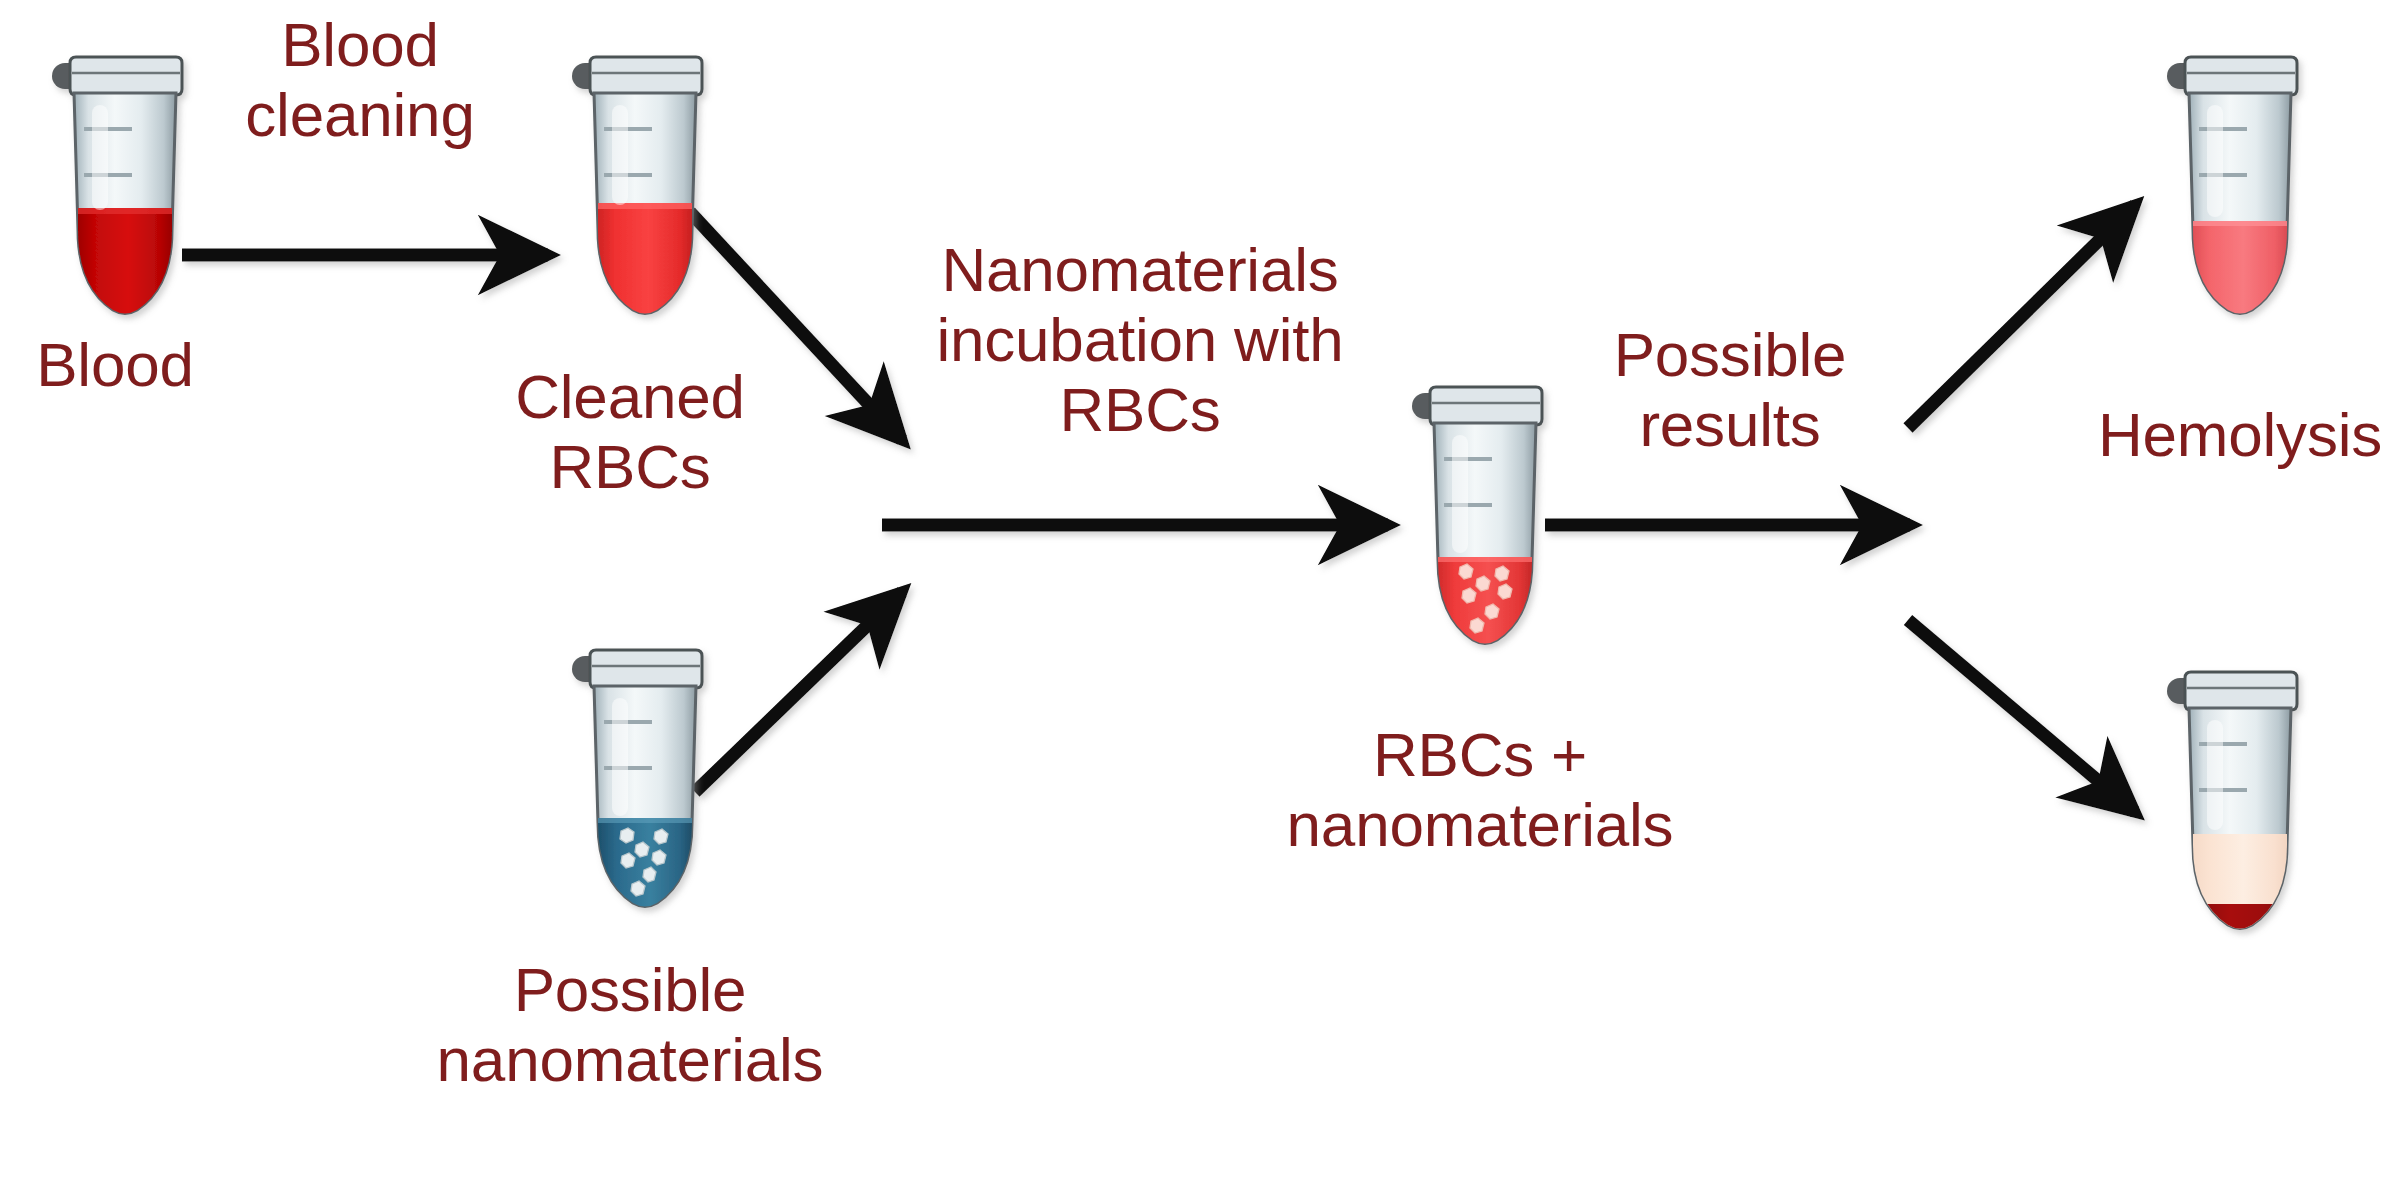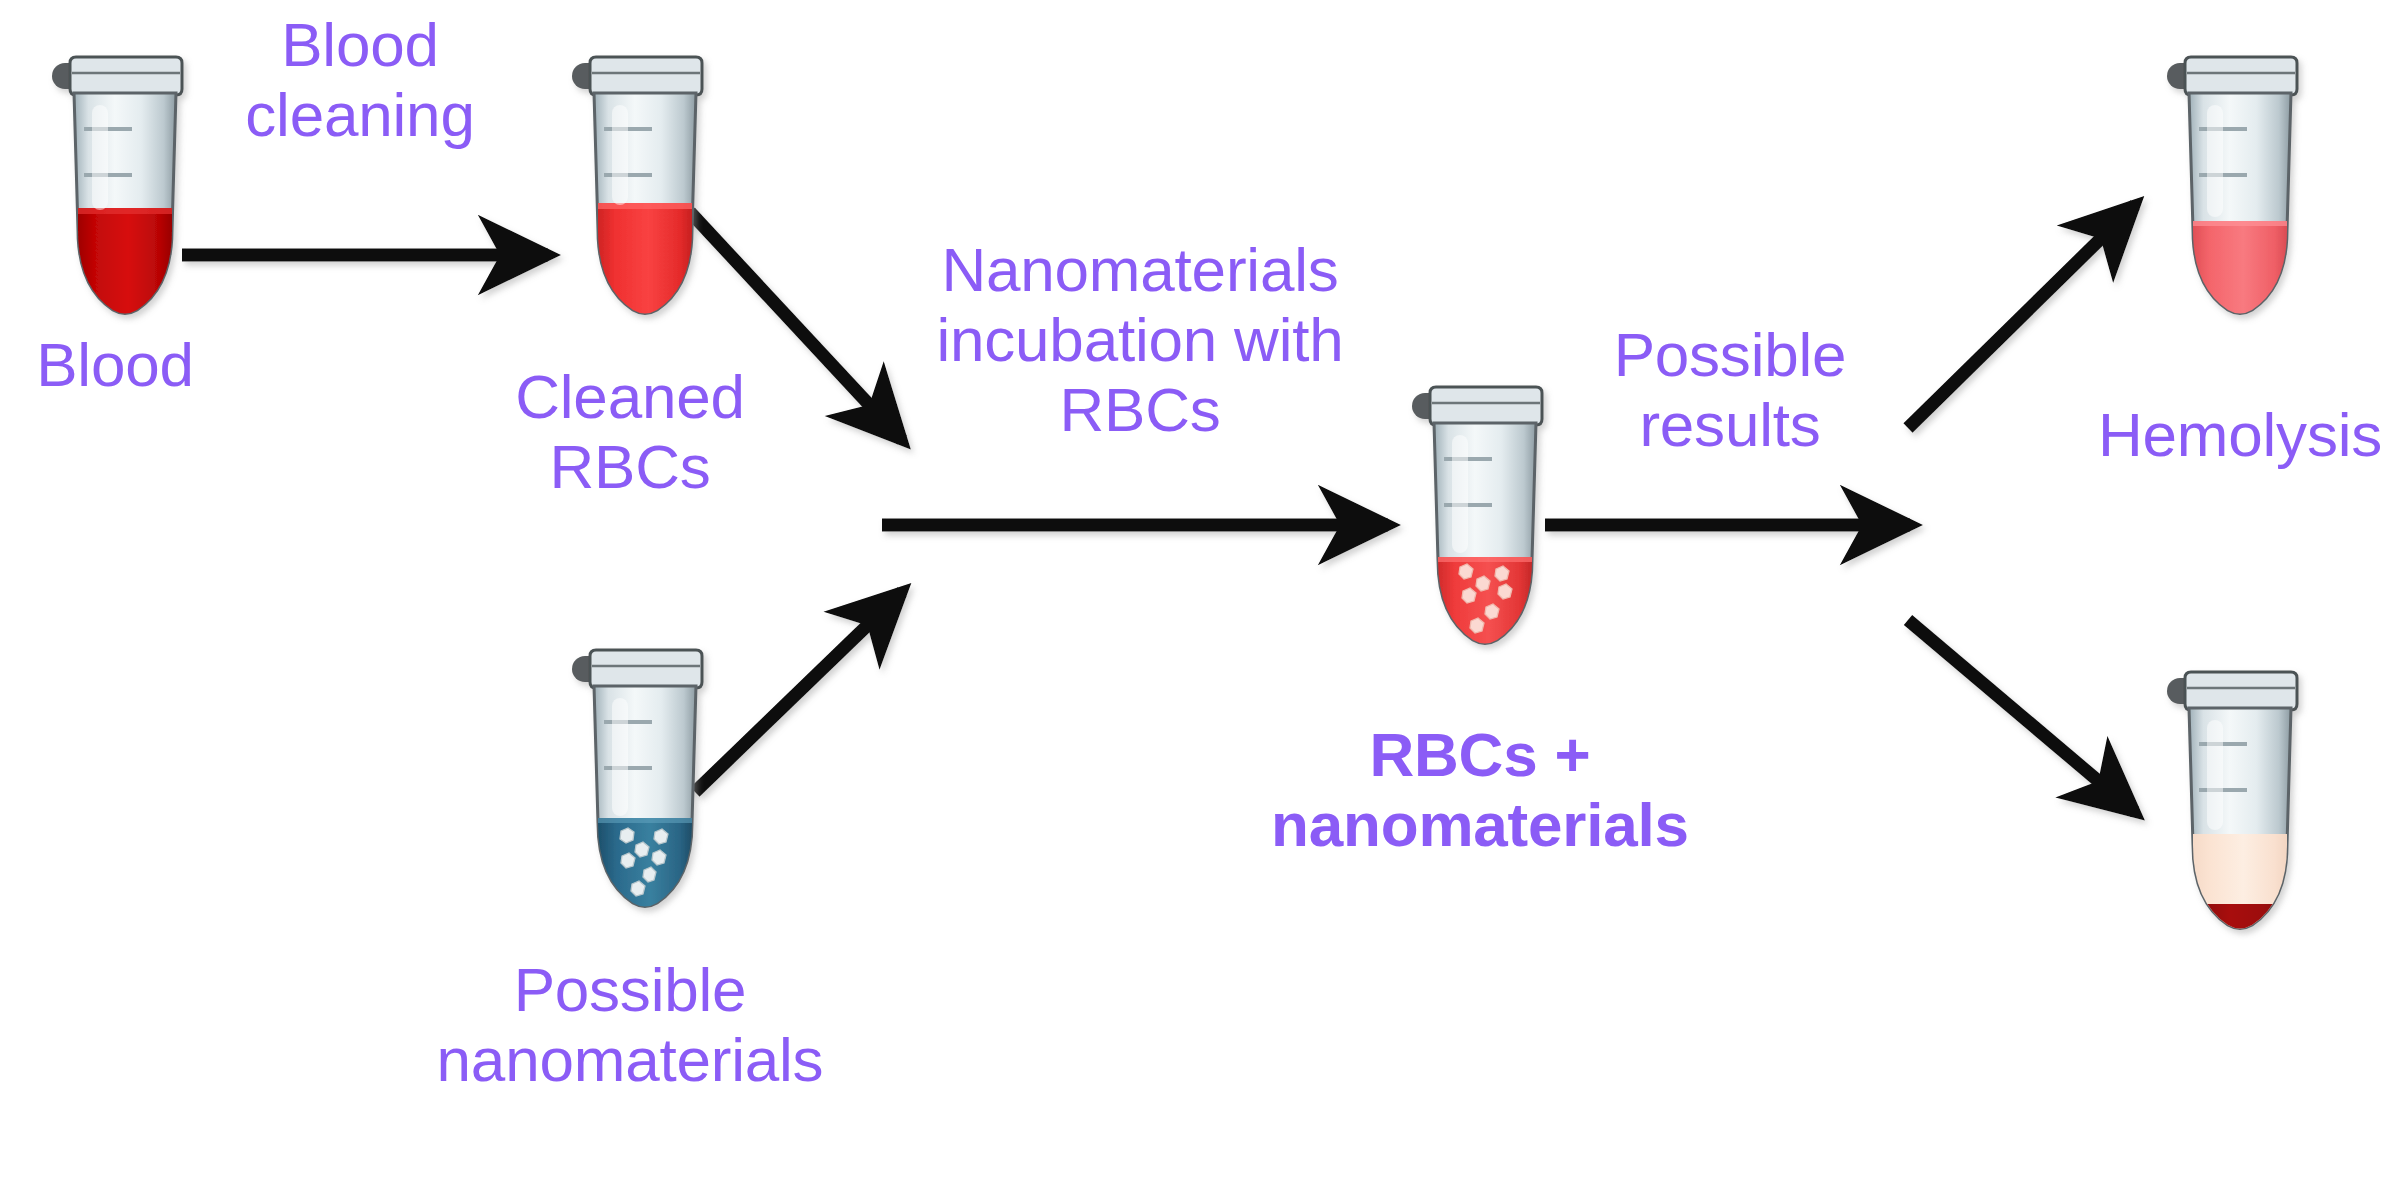--- a/index.html
+++ b/index.html
@@ -19,21 +19,21 @@
     overflow: hidden;
   }
   .tube {
     position: absolute;
   }
   .label {
     position: absolute;
     text-align: center;
     font-size: 62px;
     line-height: 1.13;
-    color: #8b5cf6;
+    color: #7f1d1d;
     font-family: "Liberation Sans", sans-serif;
     white-space: pre-line;
     letter-spacing: -0.2px;
   }
   .arrow-layer {
     position: absolute;
     left: 0; top: 0;
     width: 2396px;
     height: 1179px;
     pointer-events: none;
@@ -208,21 +208,21 @@
             <polygon points="71,266 78,263 84,268 82,276 75,278 70,273"></polygon>
           </g>
           <rect x="30" y="202" width="112" height="5" fill="#ff7070" opacity="0.7"></rect>
         </g>
         <line x1="44" y1="104" x2="92" y2="104" stroke="#9aa8ae" stroke-width="4"></line>
         <line x1="44" y1="150" x2="92" y2="150" stroke="#9aa8ae" stroke-width="4"></line>
         <rect x="52" y="80" width="16" height="118" rx="8" fill="#ffffff" opacity="0.5"></rect>
       </g>
     </svg>
   </div>
-  <div class="label" style="left:1255px; top:720px; width:450px;font-weight:bold;">RBCs +
+  <div class="label" style="left:1255px; top:720px; width:450px;">RBCs +
 nanomaterials</div>
 
   <div class="tube" style="left:2155px; top:25px; width:180px; height:300px;">
     <svg width="180" height="300" viewBox="0 0 180 300">
       <defs>
         <linearGradient id="g-fill-5" x1="0" y1="0" x2="1" y2="0">
           <stop offset="0%" stop-color="#d8454c"></stop>
             <stop offset="22%" stop-color="#f4656b"></stop>
           <stop offset="52%" stop-color="#f87a80"></stop>
             <stop offset="80%" stop-color="#ef5f66"></stop>

